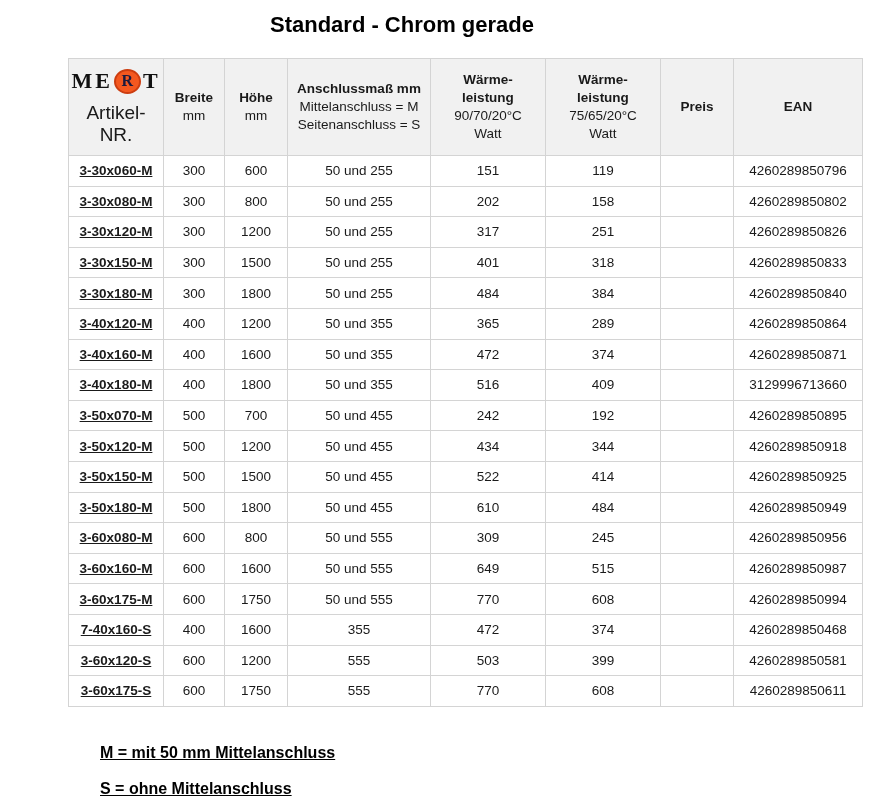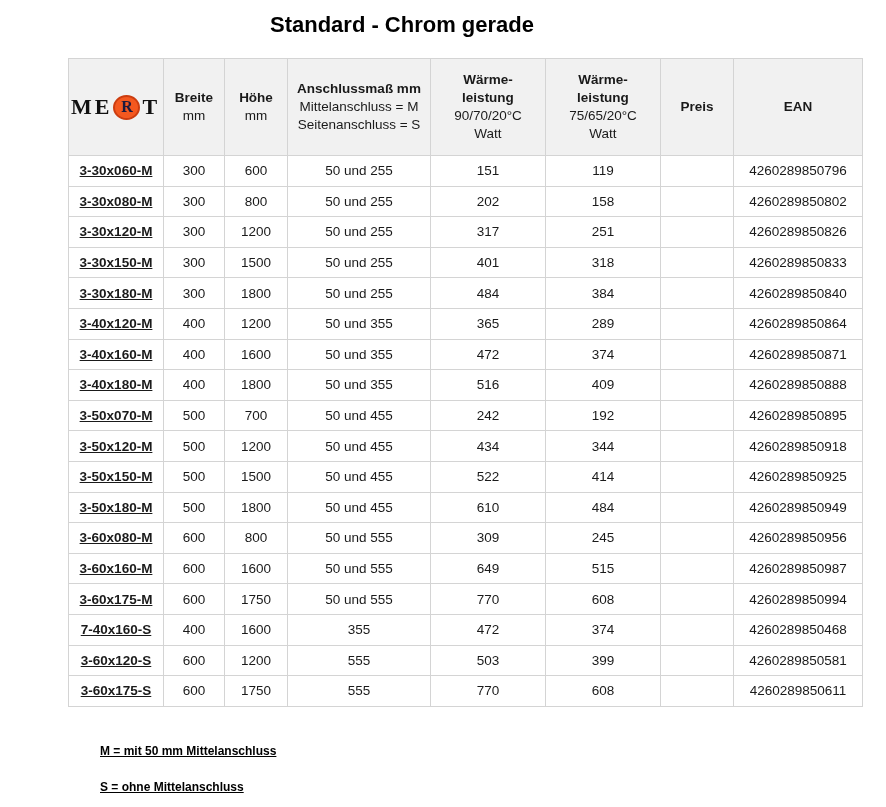--- a/index.html
+++ b/index.html
@@ -40,42 +40,42 @@
     height: 97px;
     font-weight: normal;
     padding: 2px;
   }
   .spec-table tbody td { height: 30.6px; background: #ffffff; }
   .hdr-bold { font-weight: bold; font-size: 13.5px; line-height: 18px; }
   .hdr-reg  { font-weight: normal; font-size: 13.5px; line-height: 18px; }
   .col-artikel { font-weight: bold; text-decoration: underline; }
   .col-ean { font-size: 14.5px; }
   
-  .logo-cell-inner { display: flex; flex-direction: row; align-items: center; gap: 8px; }
+  .logo-cell-inner { display: flex; flex-direction: column; align-items: center; gap: 8px; }
   .logo-row {
     display: flex; align-items: center; justify-content: center;
     font-family: "Liberation Serif", serif;
     font-weight: bold;
     font-size: 22px;
     color: #111111;
     letter-spacing: 3px;
   }
   .logo-circle {
     display: inline-flex; align-items: center; justify-content: center;
     width: 27px; height: 25px;
     border-radius: 50%;
     margin: 0 2px 0 1px;
     font-size: 16px;
     letter-spacing: 0;
   }
   .logo-artikel { font-size: 19px; color: #1a1a1a; }
   .footer-note {
     position: absolute;
     left: 100px;
-    font-size: 12px;
+    font-size: 16px;
     font-weight: bold;
     color: #000000;
     text-decoration: underline;
   }
   .footer-note.note-m { top: 744px; }
   .footer-note.note-s { top: 780px; }
 </style>
 </head>
 <body>
 
@@ -211,21 +211,21 @@
         <td class="col-ean">4260289850871</td>
       </tr>
       <tr>
         <td class="col-artikel">3-40x180-M</td>
         <td class="col-breite">400</td>
         <td class="col-hoehe">1800</td>
         <td class="col-anschluss">50 und 355</td>
         <td class="col-watt90">516</td>
         <td class="col-watt75">409</td>
         <td class="col-preis"></td>
-        <td class="col-ean">4260289850888</td>
+        <td class="col-ean">3129996713660</td>
       </tr>
       <tr>
         <td class="col-artikel">3-50x070-M</td>
         <td class="col-breite">500</td>
         <td class="col-hoehe">700</td>
         <td class="col-anschluss">50 und 455</td>
         <td class="col-watt90">242</td>
         <td class="col-watt75">192</td>
         <td class="col-preis"></td>
         <td class="col-ean">4260289850895</td>

